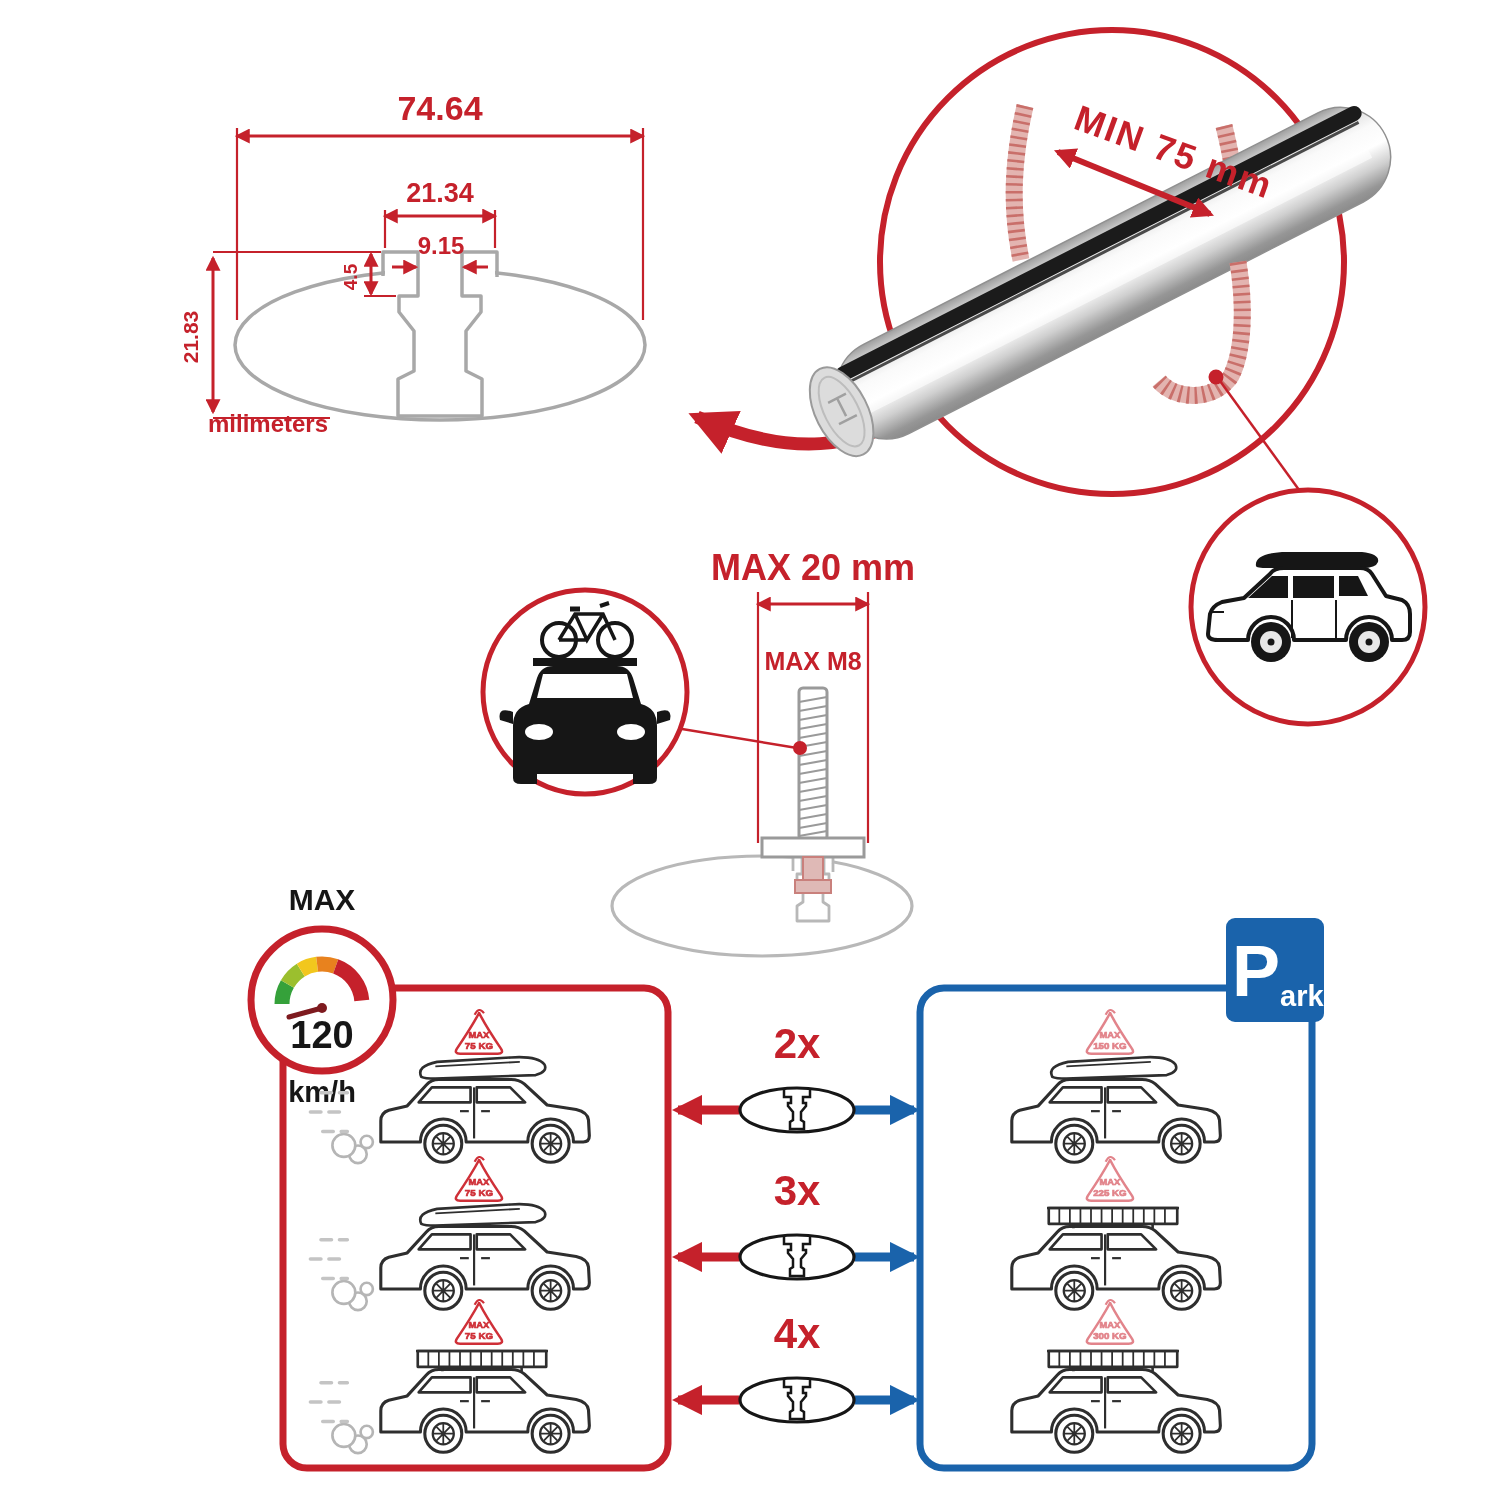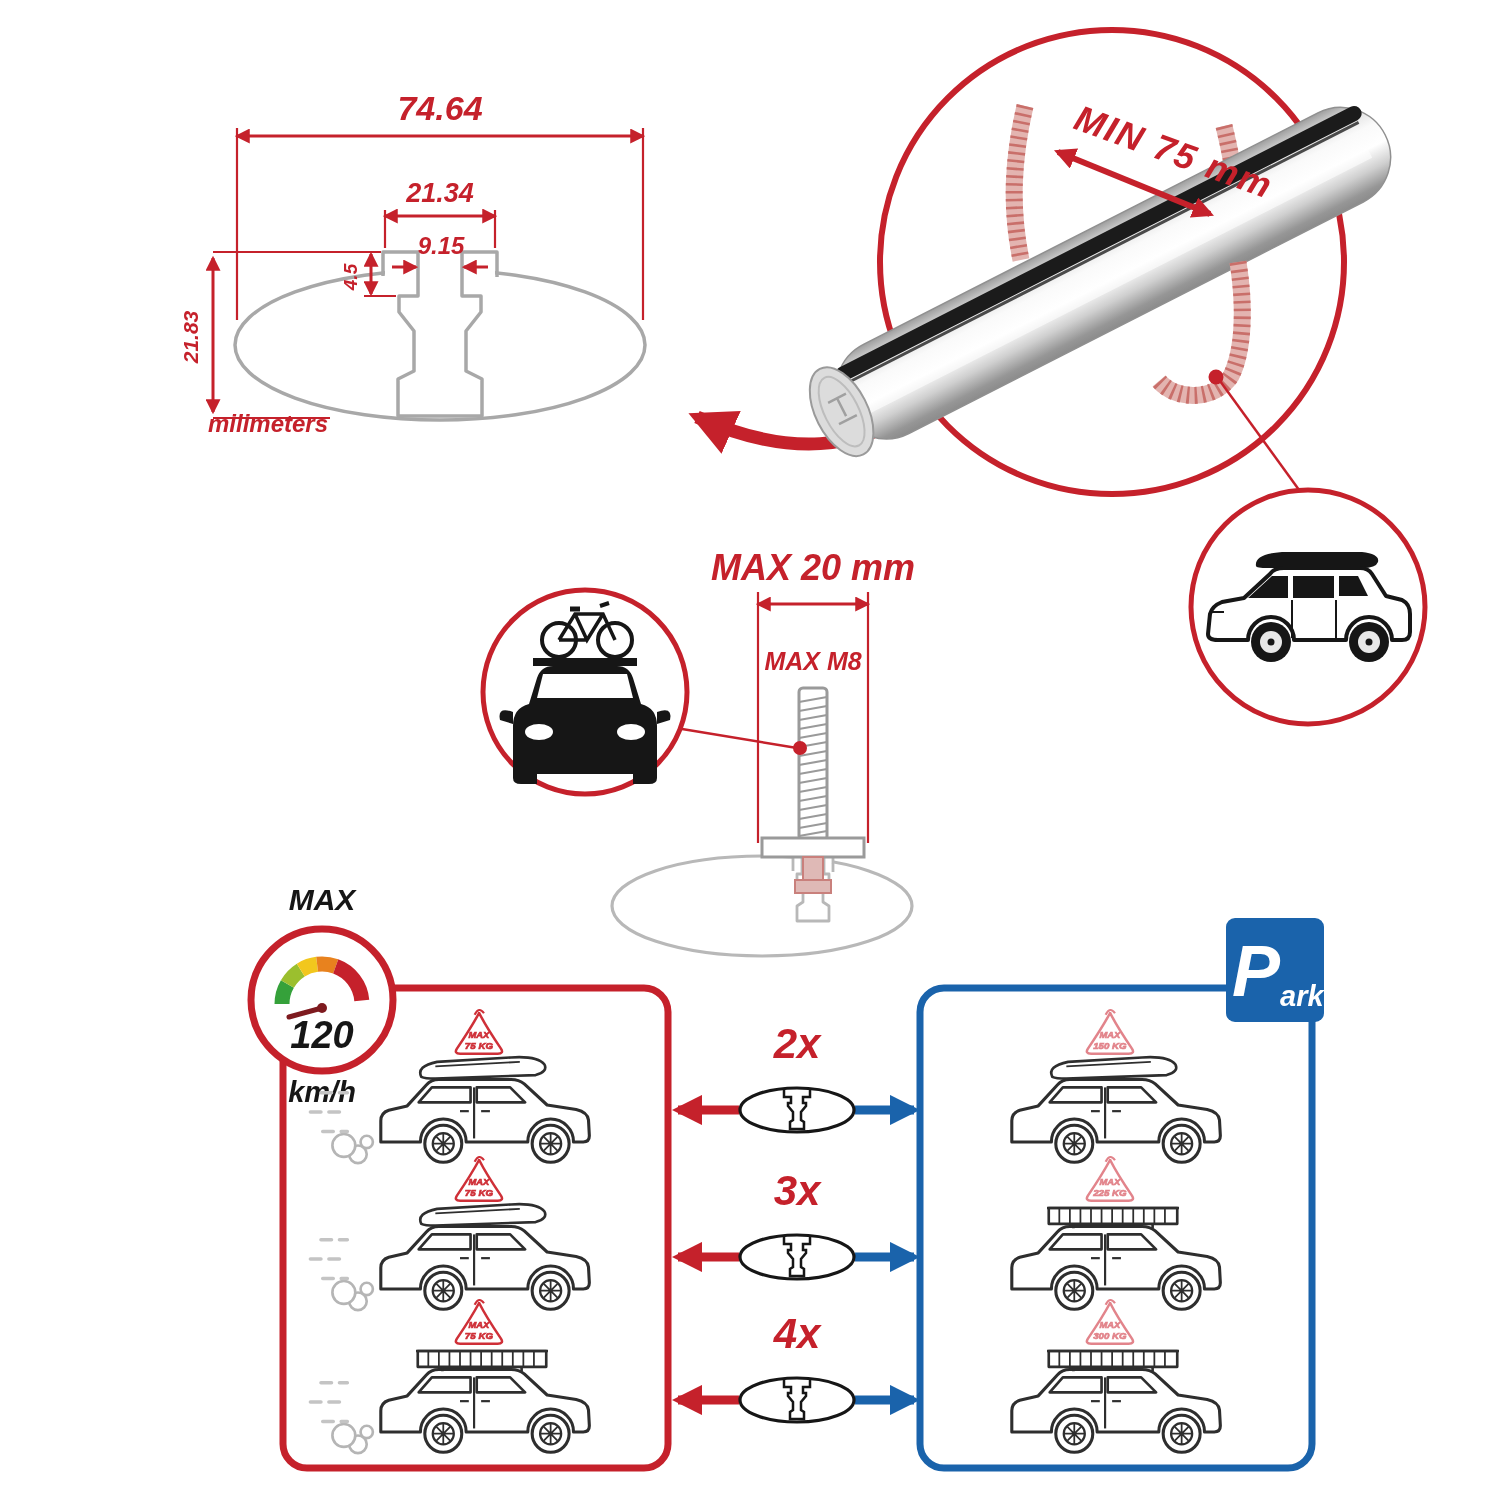--- a/index.html
+++ b/index.html
@@ -1,16 +1,16 @@
 <!DOCTYPE html>
 <html><head>
 <meta charset="utf-8">
 <style>
   html,body{margin:0;padding:0;background:#ffffff;}
-  .canvas{position:relative;width:1500px;height:1500px;background:#ffffff;font-family:"Liberation Sans",sans-serif;overflow:hidden;font-style:italic;}
+  .canvas{position:relative;width:1500px;height:1500px;background:#ffffff;font-family:"Liberation Sans",sans-serif;overflow:hidden;}
   svg{display:block;}
   text{font-family:"Liberation Sans",sans-serif;}
   .t-red{fill:#c5212b;font-weight:bold;}
   .t-dark{fill:#161616;font-weight:bold;}
   .t-white{fill:#ffffff;font-weight:bold;}
   .ln-dim{stroke:#c5212b;stroke-width:3;fill:none;}
   .ln-ext{stroke:#c5212b;stroke-width:2.2;fill:none;}
   .ln-thin{stroke:#c5212b;stroke-width:2.5;fill:none;}
   .draw-gray{stroke:#a8a8a8;stroke-width:3.5;fill:none;stroke-linejoin:round;}
   .draw-gray-lt{stroke:#b8b8b8;fill:none;stroke-linejoin:round;}

